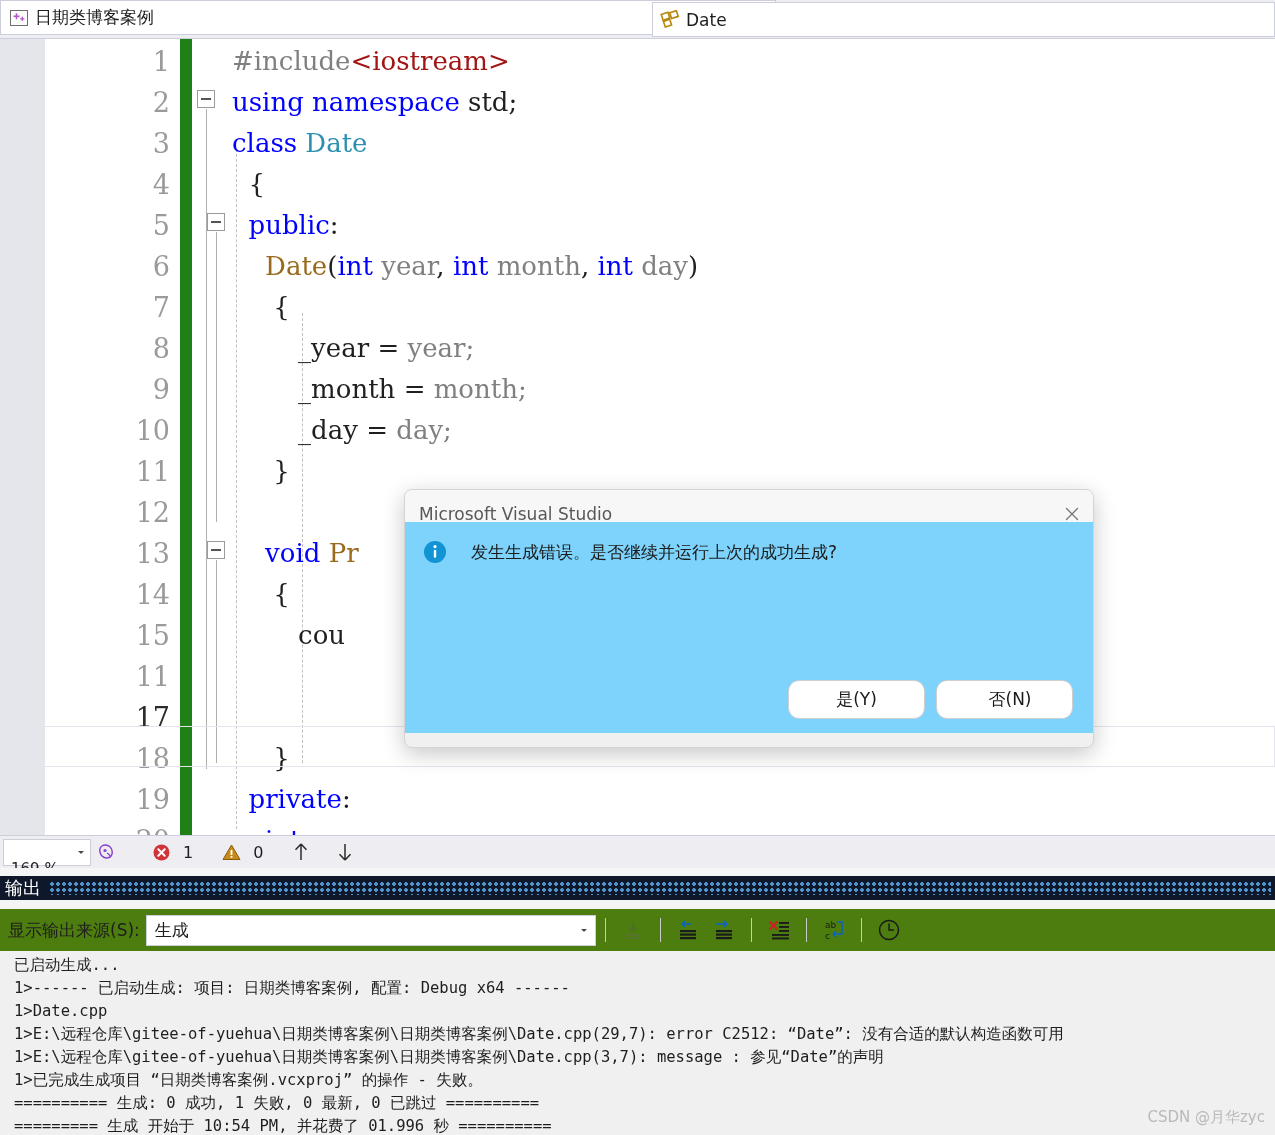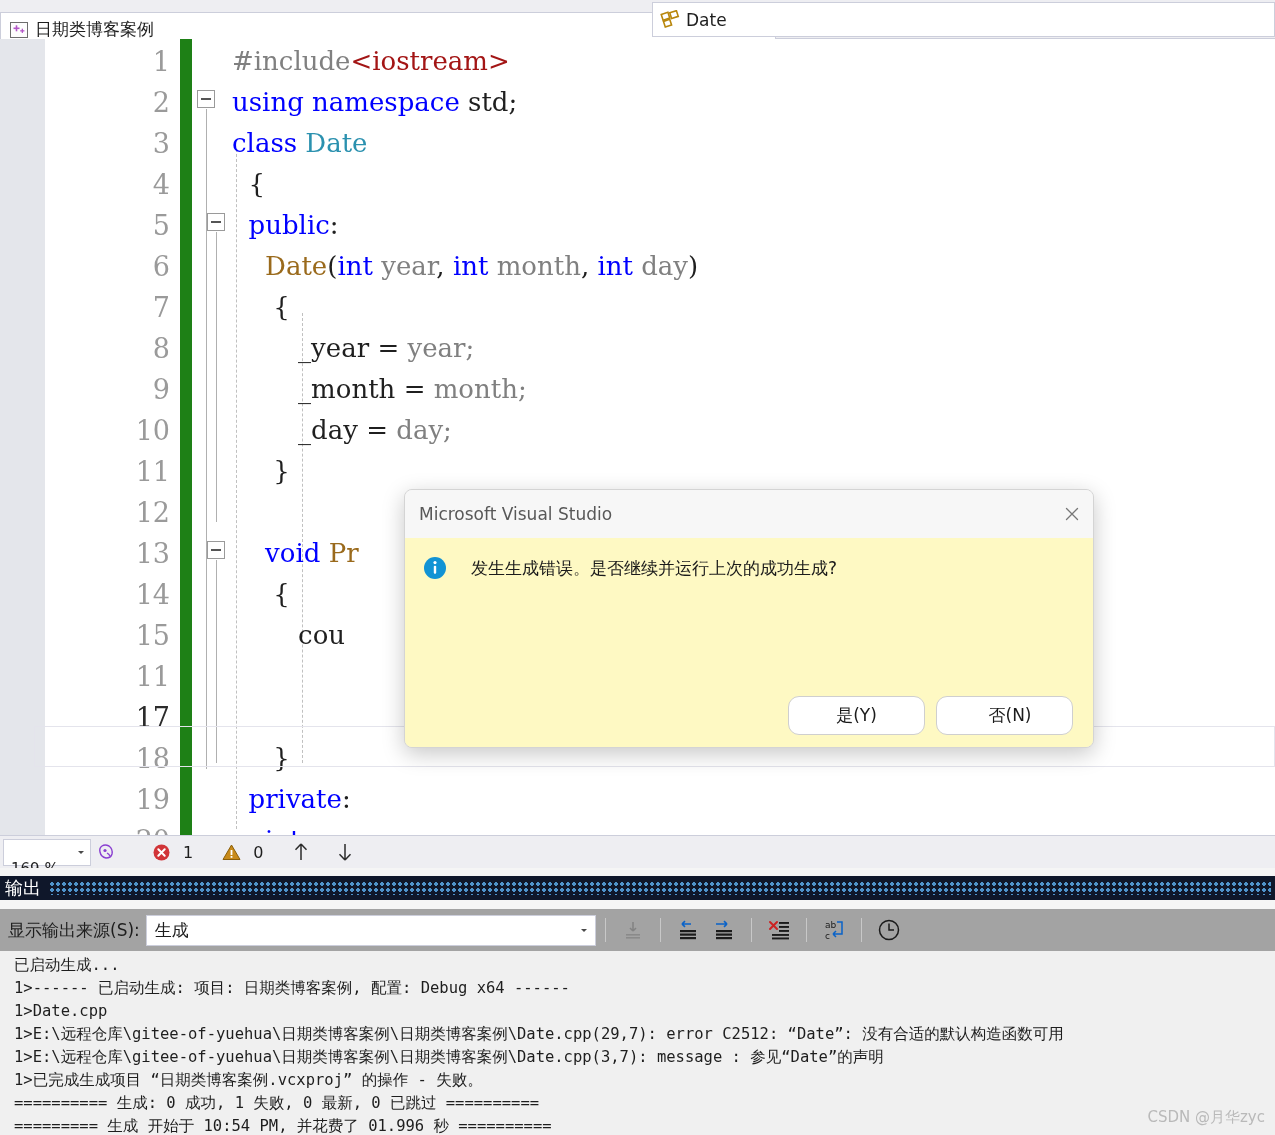--- a/index.html
+++ b/index.html
@@ -11,21 +11,21 @@
   }
   #root { position: relative; width: 1275px; height: 1135px; }
 
   
   .tabbar {
     position: absolute; left: 0; top: 0; width: 1275px; height: 39px;
     background: #eeeef2;
     border-bottom: 1px solid #cccedb;
   }
   .tab-nav {
-    position: absolute; left: 0; top: 12px; width: 776px; height: 35px;
+    position: absolute; left: 0; top: 0; width: 776px; height: 35px;
     background: #ffffff;
     border: 1px solid #cccedb;
     display: flex; align-items: center;
   }
   .tab-nav-icon {
     width: 24px; height: 22px; margin-left: 6px; margin-right: 4px;
     display: flex; align-items: center; justify-content: center;
     flex: none;
   }
   .tab-nav-label {
@@ -153,21 +153,21 @@
   }
   .out-title-grip {
     flex: 1; height: 14px; margin-left: 8px; margin-right: 4px;
     background-image:
       radial-gradient(#5aa9e6 40%, transparent 42%);
     background-size: 6px 6px;
     opacity: .85;
   }
   .out-toolbar {
     position: absolute; left: 0; top: 41px; width: 1275px; height: 42px;
-    background: #a3a3a3; display: flex; align-items: center;
+    background: #4d7c0f; display: flex; align-items: center;
   }
   .out-label {
     font-size: 17px; color: #1e1e1e; padding-left: 8px; padding-right: 6px;
     font-family: "DejaVu Sans", "Liberation Sans", sans-serif; flex: none;
   }
   .out-combo {
     width: 450px; height: 31px; background: #ffffff; border: 1px solid #cccedb;
     display: flex; align-items: center; flex: none;
   }
   .out-combo .cval {
@@ -203,21 +203,21 @@
     background: #f7f7f7; display: flex; align-items: center;
   }
   .dlg-title {
     font-size: 17px; color: #585858; padding-left: 14px; flex: 1;
     font-family: "DejaVu Sans", "Liberation Sans", sans-serif;
   }
   .dlg-close {
     width: 46px; height: 46px; display: flex; align-items: center; justify-content: center;
     flex: none;
   }
-  .dlg-body { position: absolute; left: 0; top: 48px; width: 690px; height: 211px; background: #fef9c3; }
+  .dlg-body { position: absolute; left: 0; top: 32px; width: 690px; height: 211px; background: #7dd3fc; }
   .dlg-info-icon { position: absolute; left: 17px; top: 17px; width: 26px; height: 26px; }
   .dlg-msg {
     position: absolute; left: 66px; top: 18px; width: 600px;
     font-size: 17px; color: #1b1b1b; line-height: 25px;
     font-family: "DejaVu Sans", "Liberation Sans", sans-serif;
   }
   .dlg-btn {
     position: absolute; top: 158px; width: 137px; height: 39px;
     background: #ffffff; border: 1px solid #cfcfcf; border-radius: 11px;
     font-size: 17px; color: #1b1b1b;

